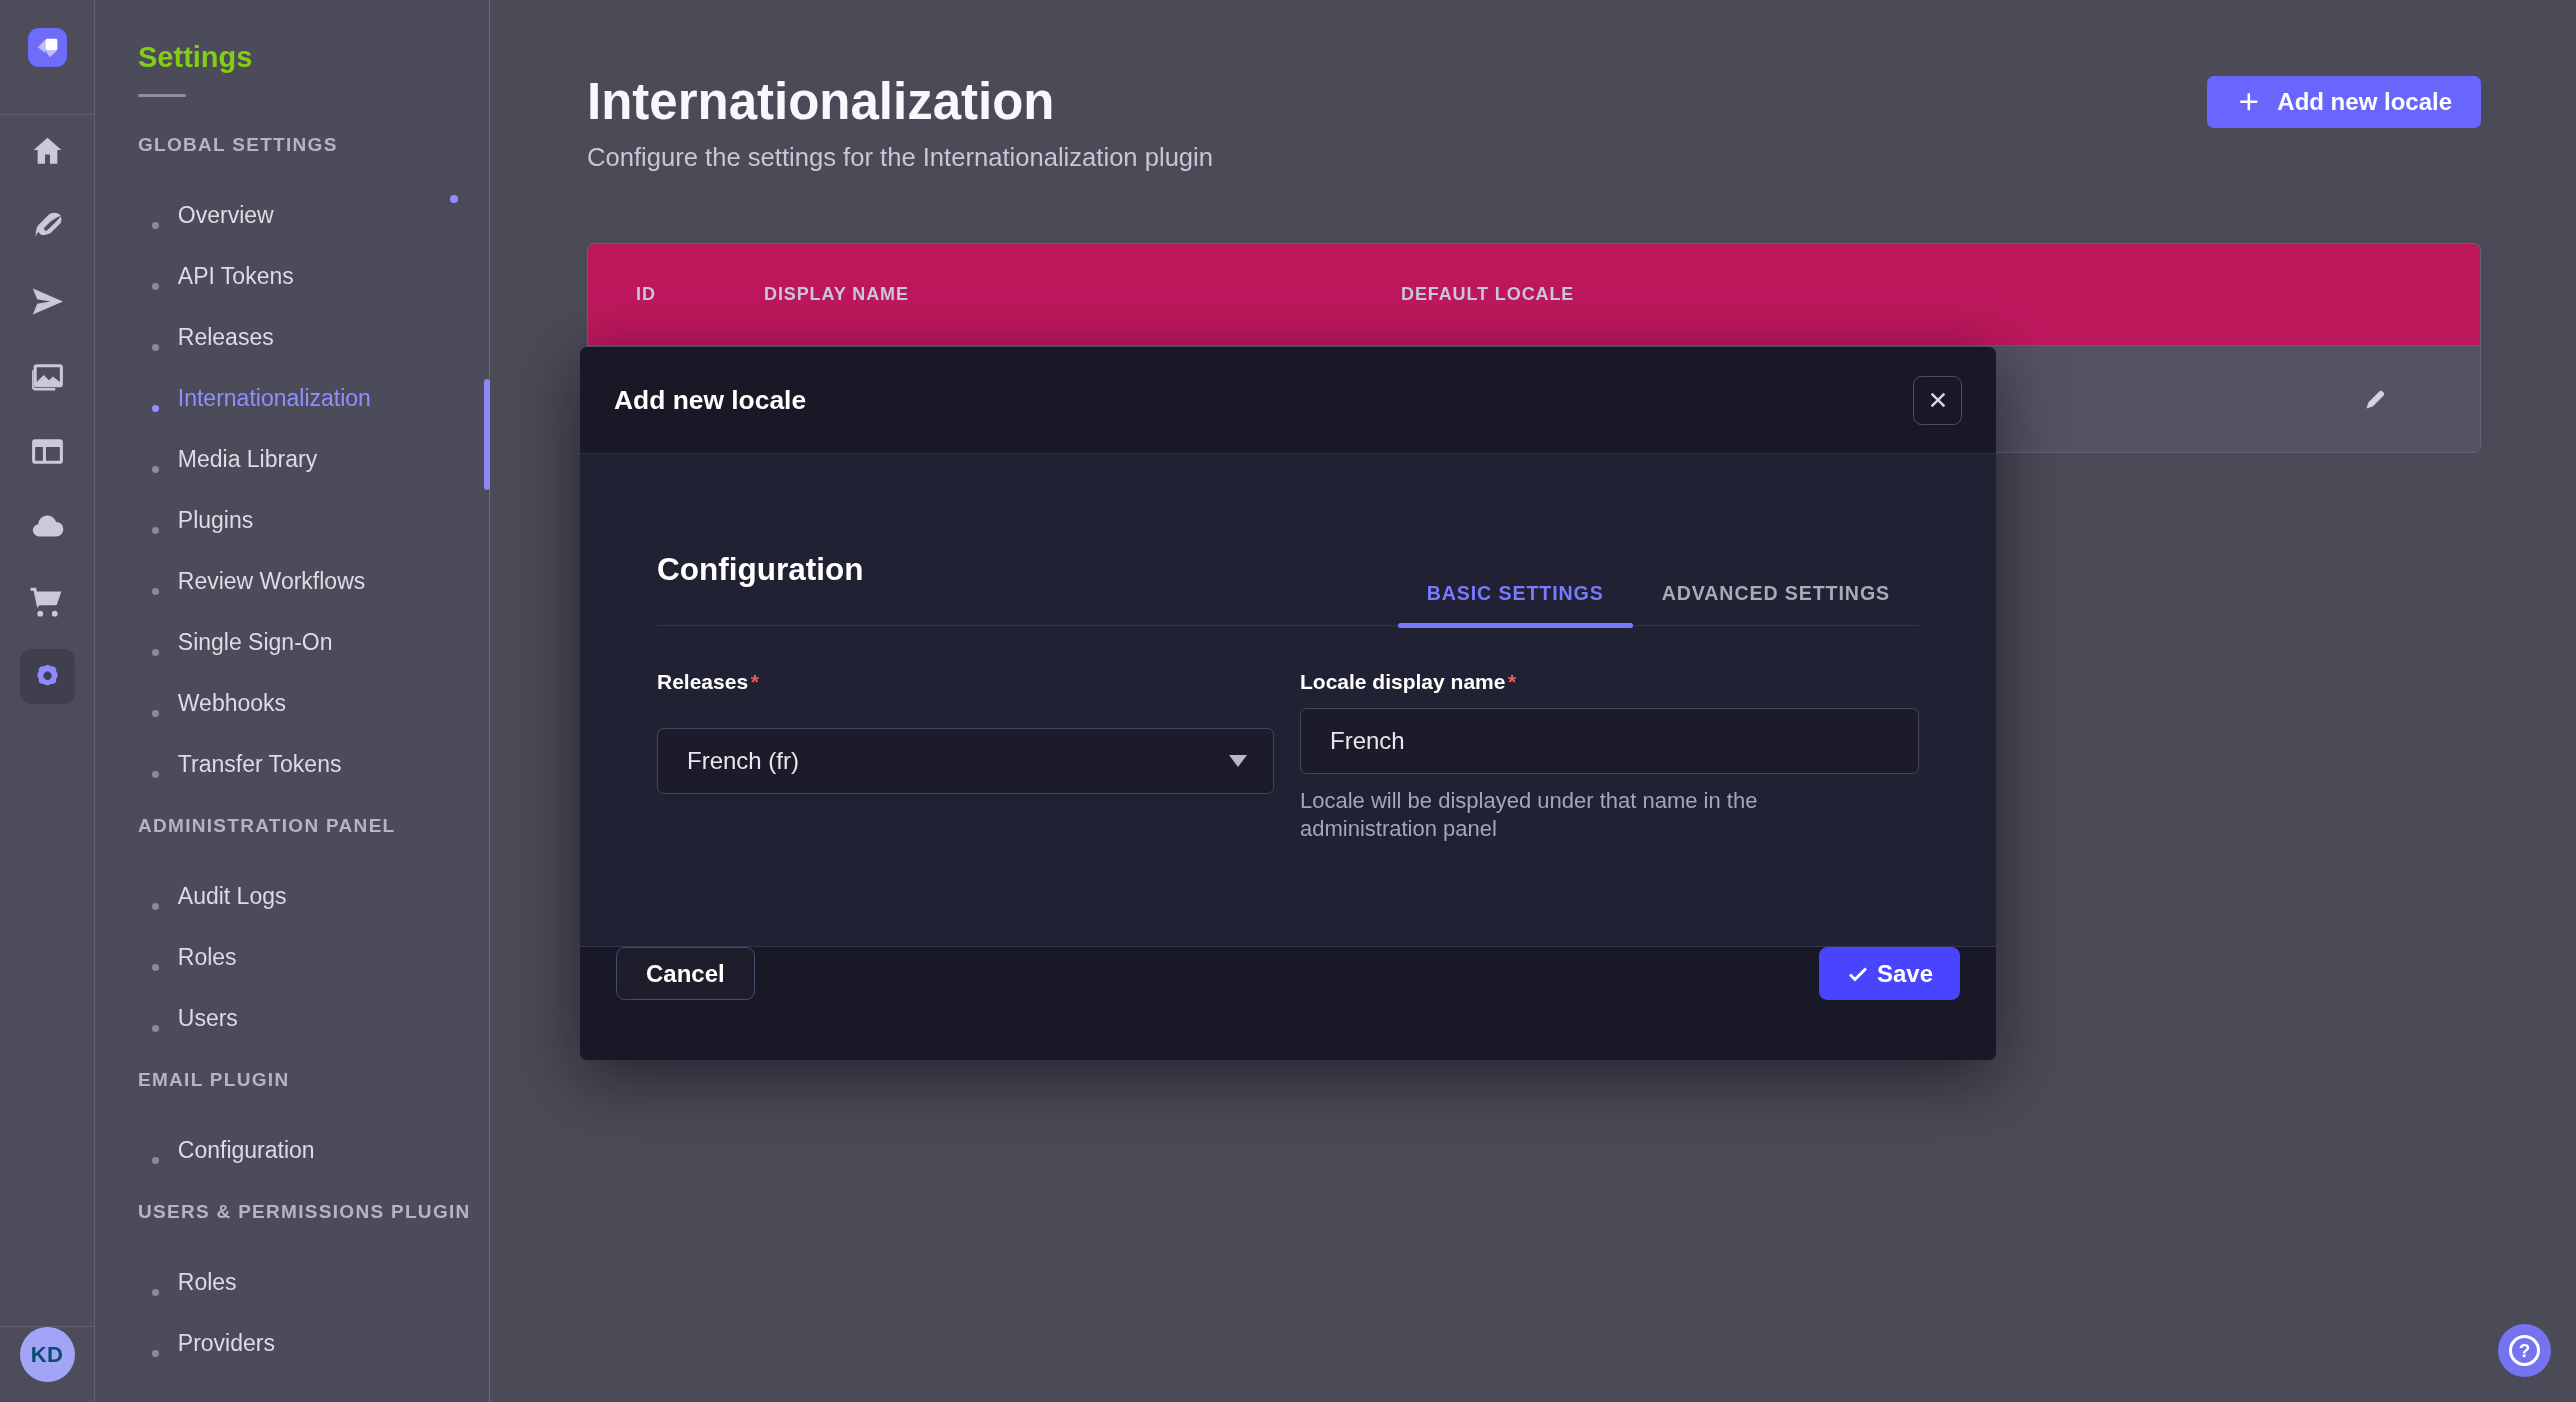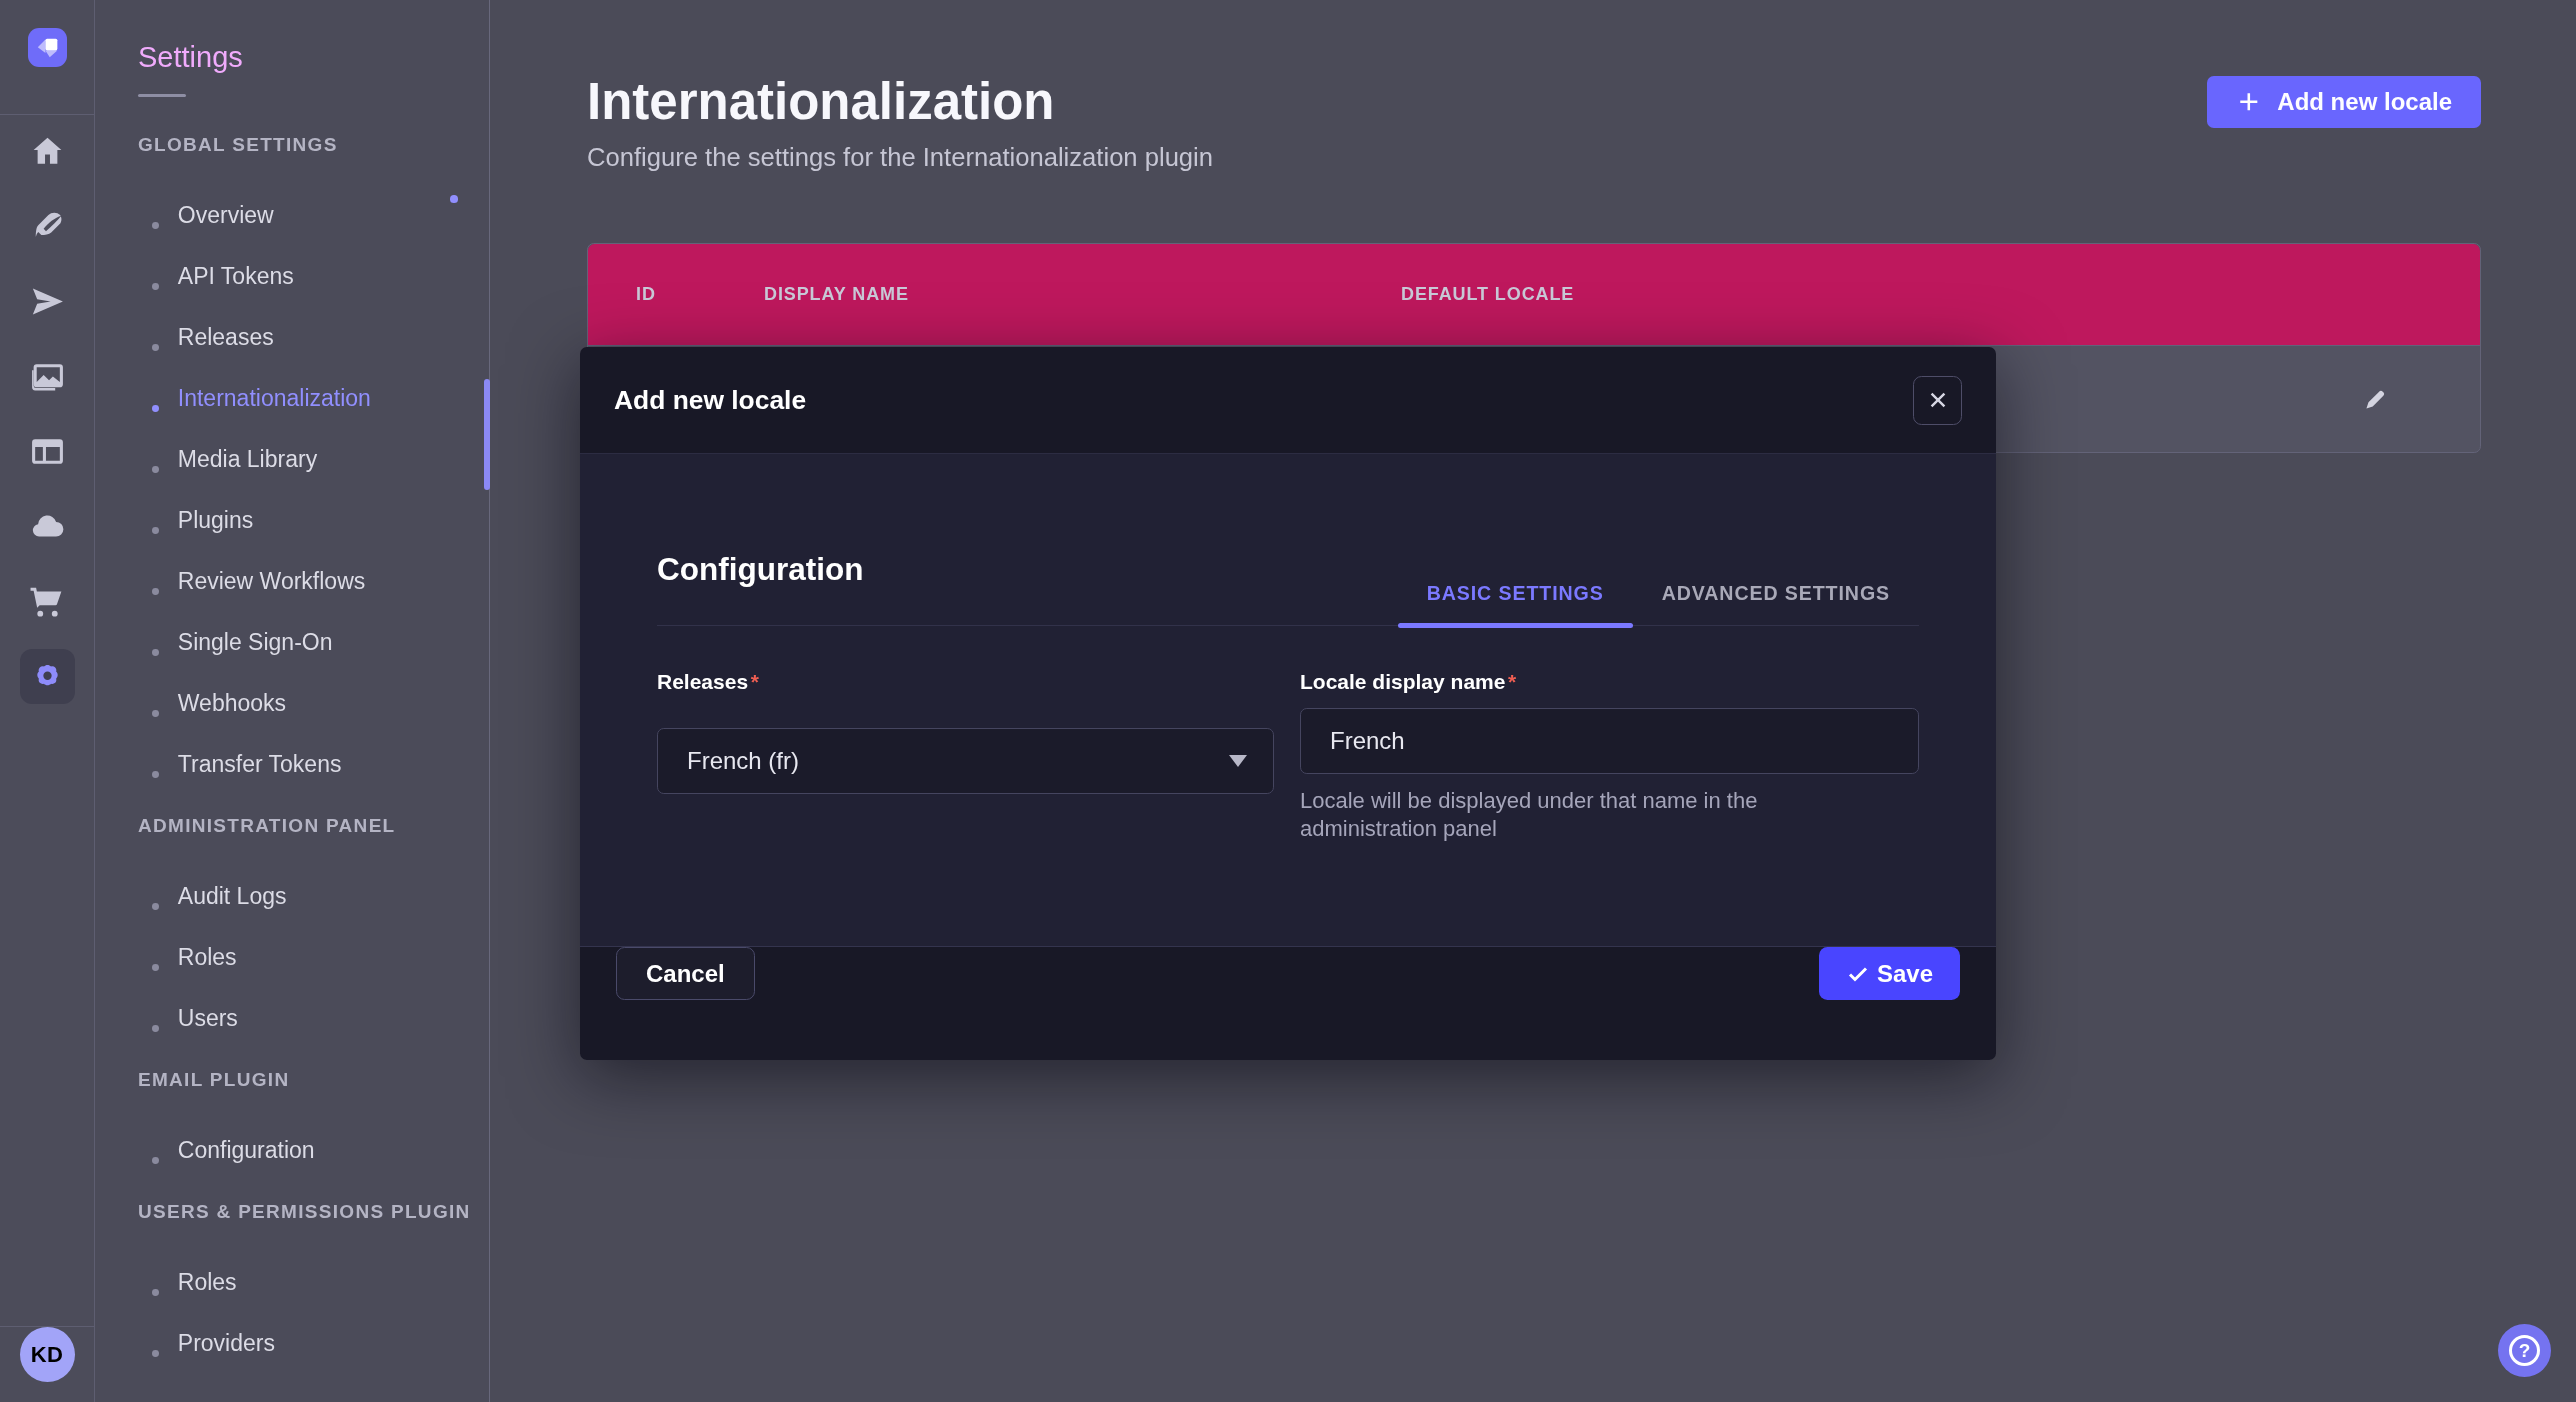--- a/index.html
+++ b/index.html
@@ -14,27 +14,27 @@
   .rail-divider-top { position:absolute; left:0; top:114px; width:95px; height:0.9px; background:#5e5e71; }
   .rail-divider-bottom { position:absolute; left:0; top:1326px; width:95px; height:0.9px; background:#5e5e71; }
   .rail-icons { position:absolute; left:0; top:114px; width:95px; }
   .rail-btn { position:absolute; left:0; width:95px; height:75px;
     display:flex; align-items:center; justify-content:center; cursor:pointer; }
   .rail-btn svg { width:37px; height:37px; fill:#c9c9d8; }
   .rail-btn.active-wrap svg { fill:#8e8cfa; }
   .gear-bg { width:55px; height:55px; border-radius:12px; background:#3f3f4f;
     display:flex; align-items:center; justify-content:center; }
   .avatar { position:absolute; left:19.6px; top:1327px; width:55px; height:55px; border-radius:50%;
-    background:#a2a4f8; color:#000000; font-size:22px; font-weight:bold;
+    background:#a2a4f8; color:#0c4a6e; font-size:22px; font-weight:bold;
     display:flex; align-items:center; justify-content:center; letter-spacing:0.4px; cursor:pointer; }
 
   
   .settings-nav { position:absolute; left:95px; top:0; width:395px; height:1402px;
     background:#4b4b59; border-right:0.9px solid #68687c; }
-  .nav-title { margin:41px 0 0 43px; font-size:29px; font-weight:normal; color:#f0abfc; }
+  .nav-title { margin:41px 0 0 43px; font-size:29px; font-weight:bold; color:#84cc16; }
   .nav-title-dash { margin:20.4px 0 0 43px; width:48px; height:2.6px; background:#8e8ea4; border-radius:1.7px; }
   .nav-section-label { margin:37px 0 12px 43px; font-size:19px; font-weight:bold;
     letter-spacing:1.3px; color:#b4b4c4; }
   .nav-item { position:relative; height:61px; display:flex; align-items:flex-end;
     padding-left:57px; cursor:pointer; }
   .nav-item .bullet { width:6.8px; height:6.8px; border-radius:50%; background:#8a8a9e; margin-right:19px; flex:none; }
   .nav-item .lbl { font-size:23px; color:#dcdce6; }
   .nav-item.active .bullet { background:#918ffe; }
   .nav-item.active .lbl { color:#918ffe; }
   .notif-dot { position:absolute; right:31px; top:27px; width:7.7px; height:7.7px;

